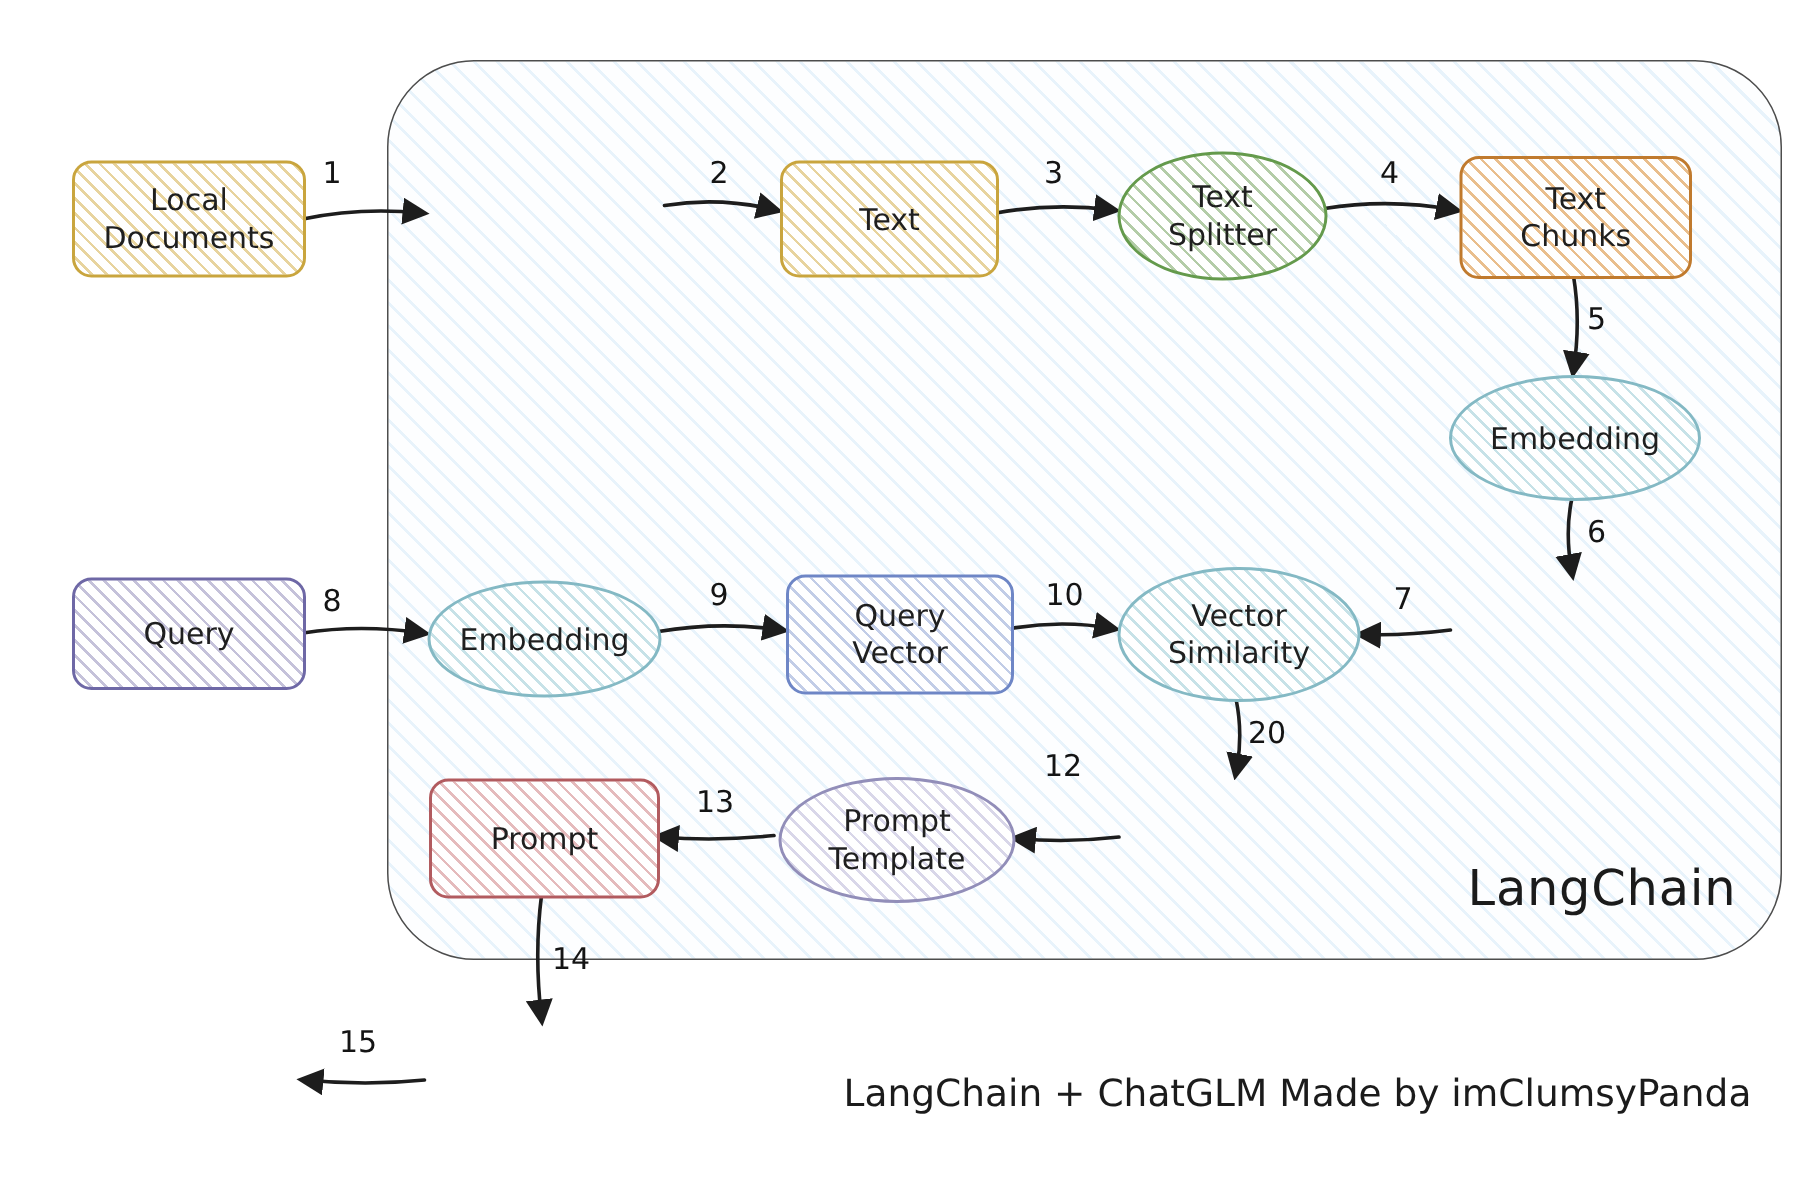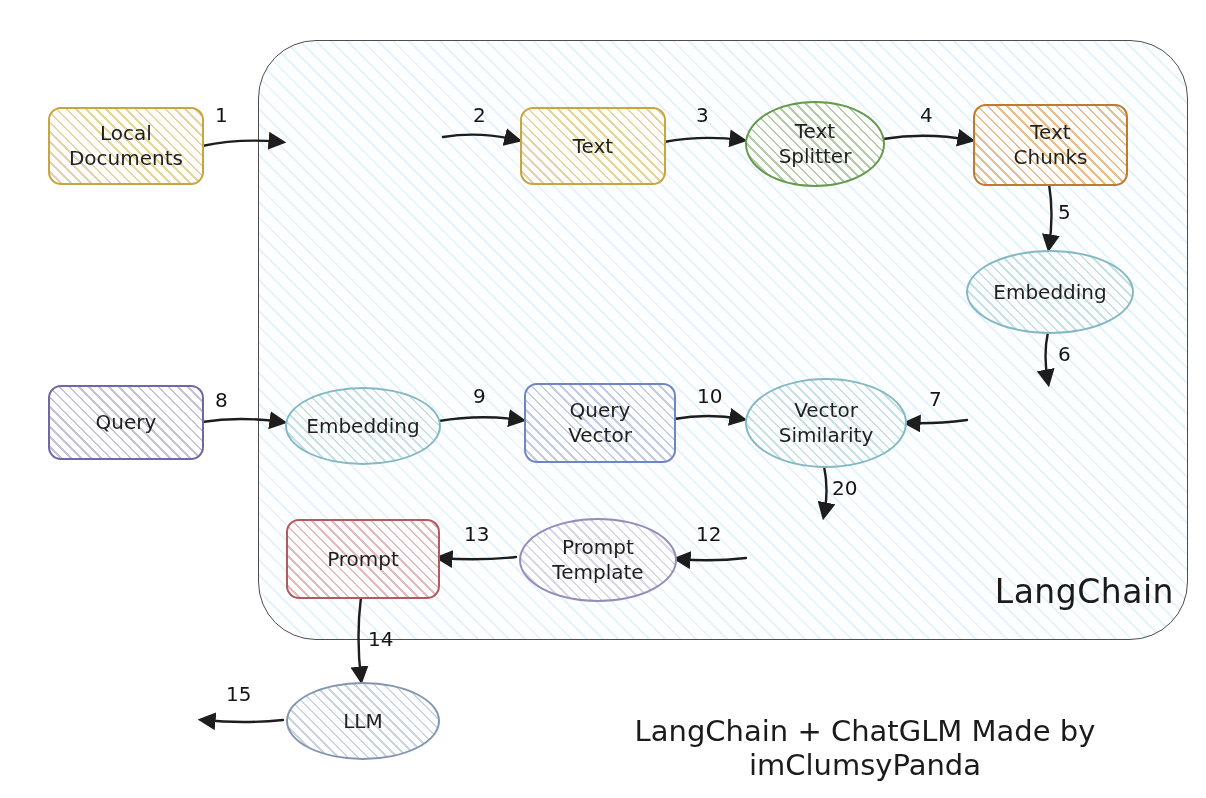--- a/index.html
+++ b/index.html
@@ -27,25 +27,25 @@
   .c-orange{border-color:#c07a2e;background-image:repeating-linear-gradient(45deg,rgba(219,147,64,0.60) 0 1.8px,transparent 1.8px 7px);}
   .c-teal{border-color:#84b9c4;background-image:repeating-linear-gradient(45deg,rgba(152,202,212,0.55) 0 1.8px,transparent 1.8px 7px);justify-content:center;}
   .c-red{border-color:#b25b5f;background-image:repeating-linear-gradient(45deg,rgba(203,119,122,0.50) 0 1.8px,transparent 1.8px 7px);}
   .c-purple{border-color:#6e68a6;background-image:repeating-linear-gradient(45deg,rgba(139,133,181,0.50) 0 1.8px,transparent 1.8px 7px);}
   .c-blue{border-color:#6e86c6;background-image:repeating-linear-gradient(45deg,rgba(133,155,207,0.50) 0 1.8px,transparent 1.8px 7px);}
   .c-lavender{border-color:#928eb9;background-image:repeating-linear-gradient(45deg,rgba(170,165,206,0.45) 0 1.8px,transparent 1.8px 7px);}
   .c-slate{border-color:#8396ae;background-image:repeating-linear-gradient(45deg,rgba(151,171,197,0.50) 0 1.8px,transparent 1.8px 7px);}
   .elabel{position:absolute;font-size:20px;font-weight:500;color:#141414;}
   .langchain-label{
     position:absolute;left:962px;top:572px;width:212px;height:44px;
-    font-size:33px;letter-spacing:0.5px;text-align:right;color:#1b1b1b;
+    font-size:33px;letter-spacing:0.5px;text-align:center;color:#1b1b1b;
   }
   .caption{
     position:absolute;left:552px;top:714px;width:626px;
-    font-size:29px;text-align:center;color:#1b1b1b;
+    font-size:25px;text-align:center;color:#1b1b1b;
   }
 </style>
 </head>
 <body>
 
 <div class="canvas">
 
   <div class="container-box"></div>
 
   <svg class="arrows" viewBox="0 0 1206 798">
@@ -105,36 +105,33 @@
     <span class="lbl">Vector
 Similarity</span>
   </div>
   <div class="node ellipse c-lavender" style="left:519px;top:518px;width:154px;height:80px">
     <span class="lbl">Prompt
 Template</span>
   </div>
   <div class="node rect c-red" style="left:286px;top:519px;width:150px;height:76px">
     <span class="lbl">Prompt</span>
   </div>
-  <div class="node ellipse c-slate" style="left:286px;top:682px;width:150px;height:74px">
-    <span class="lbl">LLM</span>
-  </div>
 
   <span class="elabel" style="left:215px;top:103px">1</span>
   <span class="elabel" style="left:473px;top:103px">2</span>
   <span class="elabel" style="left:696px;top:103px">3</span>
   <span class="elabel" style="left:920px;top:103px">4</span>
   <span class="elabel" style="left:1058px;top:200px">5</span>
   <span class="elabel" style="left:1058px;top:342px">6</span>
   <span class="elabel" style="left:929px;top:387px">7</span>
   <span class="elabel" style="left:215px;top:388px">8</span>
   <span class="elabel" style="left:473px;top:384px">9</span>
   <span class="elabel" style="left:697px;top:384px">10</span>
   <span class="elabel" style="left:832px;top:476px">20</span>
-  <span class="elabel" style="left:696px;top:522px">12</span>
+  <span class="elabel" style="left:696px;top:498px">12</span>
   <span class="elabel" style="left:464px;top:522px">13</span>
   <span class="elabel" style="left:368px;top:627px">14</span>
   <span class="elabel" style="left:226px;top:682px">15</span>
 
   <div class="langchain-label">LangChain</div>
   <div class="caption">LangChain + ChatGLM Made by imClumsyPanda</div>
 
 </div>
 
 </body></html>

